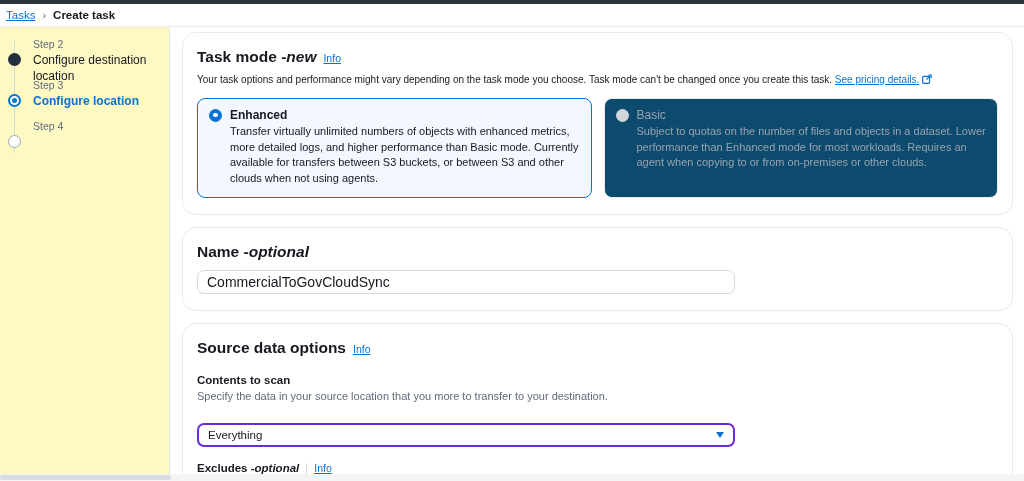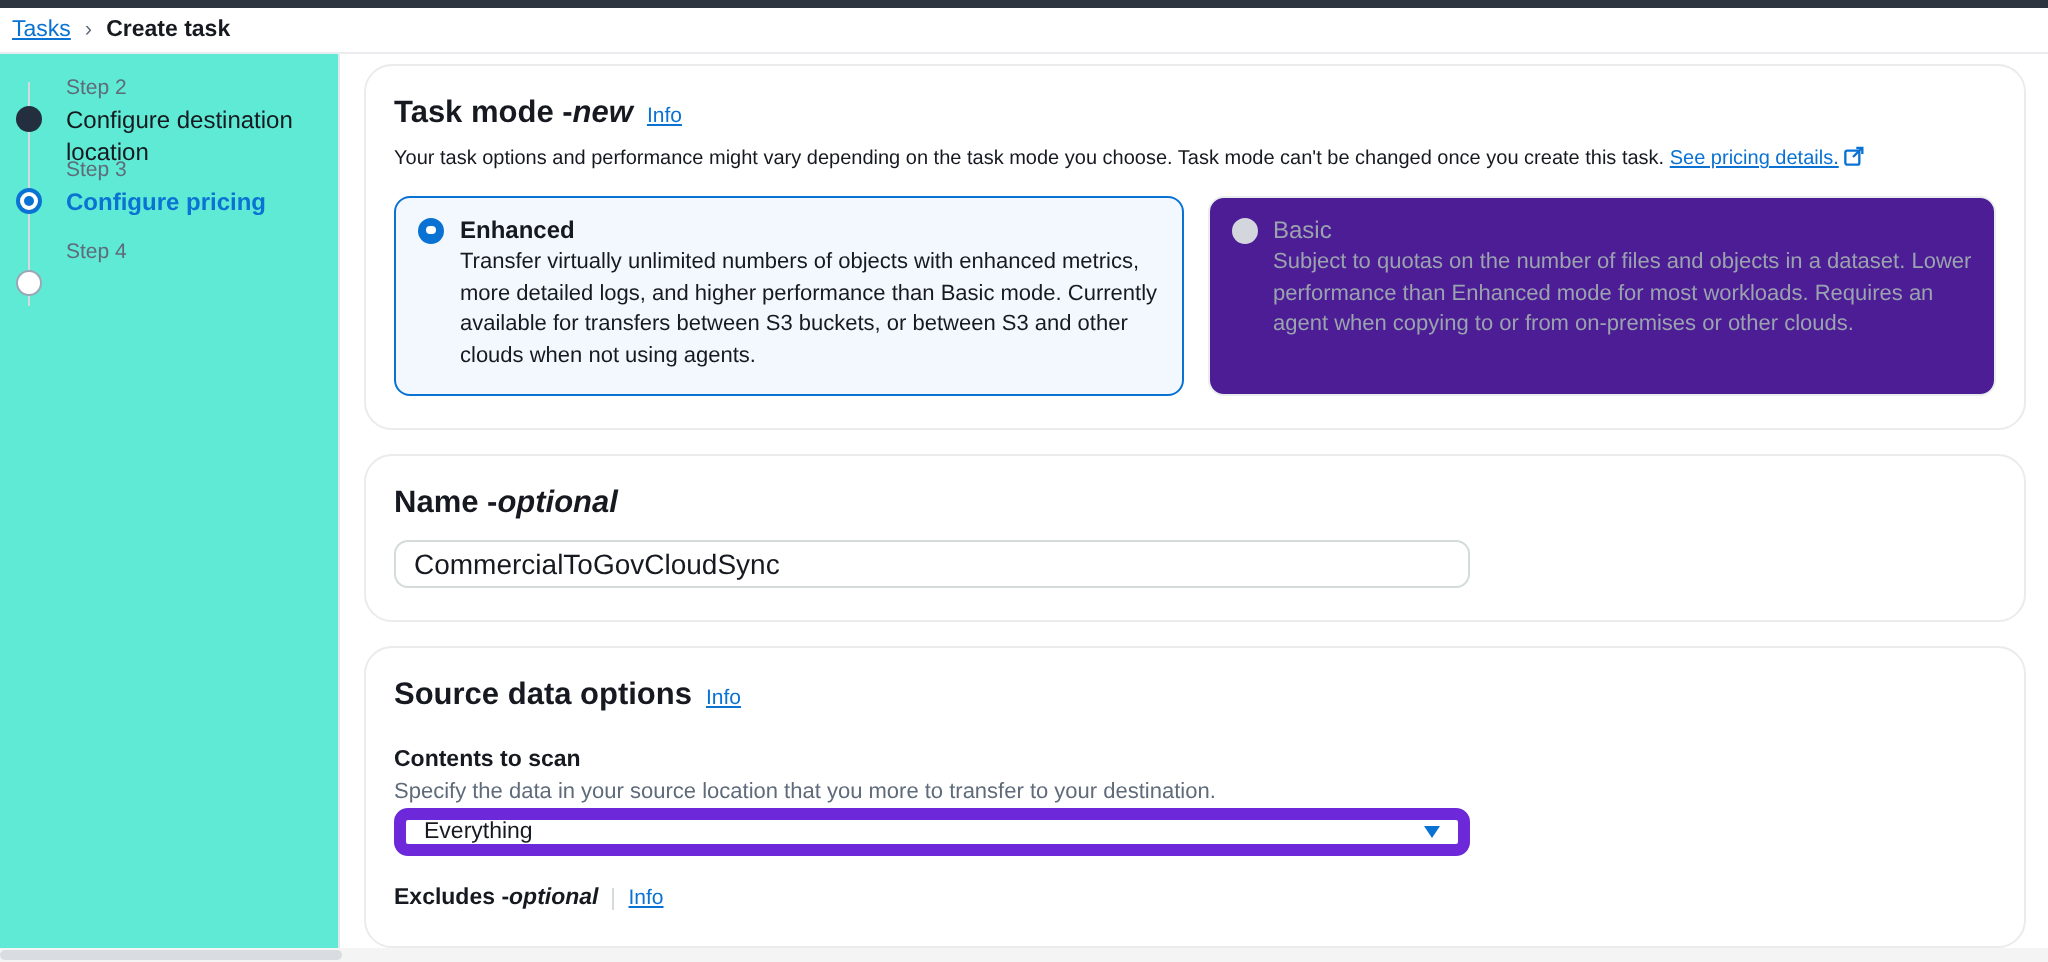--- a/index.html
+++ b/index.html
@@ -43,21 +43,21 @@
     position: absolute; top: 26px; left: 0;
     width: 1024px; height: 1px;
     background: #eaecf0;
   }
 
   
   .wizard {
     position: absolute;
     top: 27px; left: 0;
     width: 170px; height: 447px;
-    background: #5eead4;
+    background: #fef9c3;
     border-right: 1px solid #e4e6ea;
     padding-top: 4px;
   }
   .w-track {
     position: absolute;
     left: 14px; top: 14px;
     width: 1px; height: 112px;
     background: #d5dbdb;
   }
   .wstep {
@@ -173,21 +173,21 @@
     border-radius: 8px;
     padding: 9px 11px 11px 11px;
     position: relative;
   }
   .tile.selected {
     border: 1.5px solid #0972d3;
     background: #f2f8fd;
   }
   .tile.disabled {
     border: 1.5px solid #eaeded;
-    background: #4c1d95;
+    background: #0c4a6e;
   }
   .tile-head {
     display: flex;
     align-items: center;
     gap: 8px;
   }
   .radio {
     width: 13px; height: 13px;
     border-radius: 50%;
     flex: 0 0 13px;
@@ -264,24 +264,24 @@
   .input::placeholder {
     color: #9aa3ae;
     font-style: italic;
   }
   .input.mt { margin-top: 8px; }
 
   .select {
     position: relative;
     width: 538px;
     height: 24px;
-    border: 6px solid #6d28d9;
+    border: 2px solid #6d28d9;
     border-radius: 7px;
     background: #ffffff;
-    margin-top: 0;
+    margin-top: 19px;
     display: flex;
     align-items: center;
     padding: 0 9px;
     cursor: pointer;
   }
   .select-value {
     font-size: 11.5px;
     color: #16191f;
   }
   .caret {
@@ -327,21 +327,21 @@
 
   <div class="wstep done">
     <span class="dot done"></span>
     <div class="wstep-num">Step 2</div>
     <div class="wstep-label">Configure destination location</div>
   </div>
 
   <div class="wstep current">
     <span class="dot current"></span>
     <div class="wstep-num">Step 3</div>
-    <div class="wstep-label">Configure pricing</div>
+    <div class="wstep-label">Configure location</div>
   </div>
 
   <div class="wstep future">
     <span class="dot future"></span>
     <div class="wstep-num">Step 4</div>
   </div>
 </aside>
 
 <main class="main">
 

